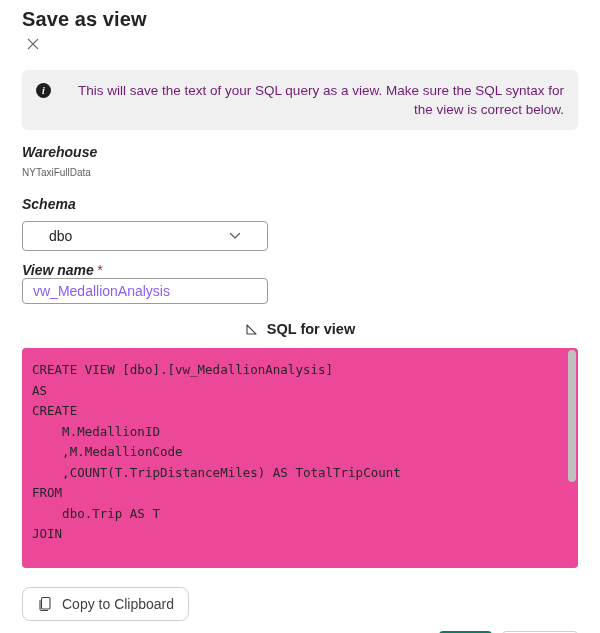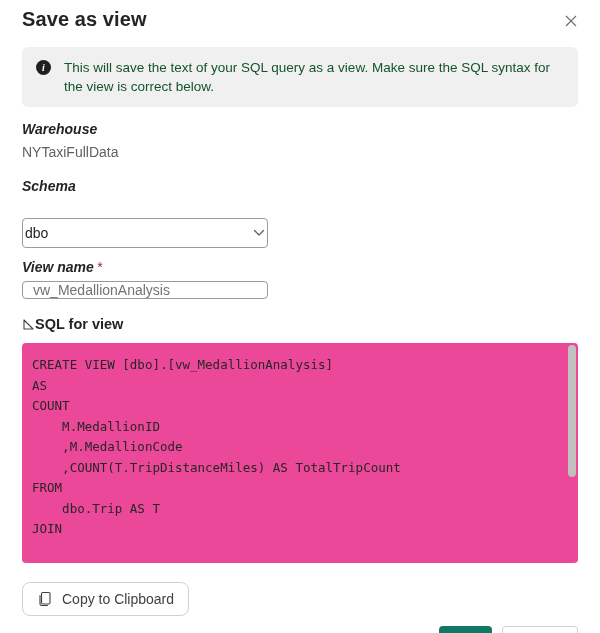--- a/index.html
+++ b/index.html
@@ -4,21 +4,21 @@
 <style>
   * { box-sizing: border-box; margin: 0; padding: 0; }
   html, body {
     width: 600px; height: 633px; overflow: hidden;
     background: #ffffff;
     font-family: "Liberation Sans", sans-serif;
     color: #242424;
   }
   .dialog { position: relative; padding: 8px 22px 0 22px; }
 
-  .title-row { display: flex; align-items: flex-start; justify-content: space-between; }
+  .title-row { display: flex; align-items: flex-start; justify-content: space-between; flex-direction: column; }
   .dialog-title { font-size: 20px; font-weight: 700; letter-spacing: 0.1px; }
   .close-btn {
     background: none; border: none; cursor: pointer;
     padding: 4px; margin-top: 2px; margin-right: -4px; line-height: 0;
   }
 
   .banner {
     margin-top: 15px;
     background: #f0f0f0;
     border-radius: 6px;
@@ -27,47 +27,47 @@
   }
   .info-icon {
     flex: 0 0 auto;
     width: 15px; height: 15px; border-radius: 50%;
     background: #1f1f1f; color: #ffffff;
     font-size: 10px; font-weight: 700; font-style: italic;
     display: flex; align-items: center; justify-content: center;
     margin-top: 2px;
     font-family: "Liberation Serif", serif;
   }
-  .banner-text { font-size: 13.5px; line-height: 19px; color: #14532d; max-width: 500px; }
+  .banner-text { font-size: 13.5px; line-height: 19px; color: #701a75; max-width: 500px; text-align: right; }
 
   .field-label { font-size: 14px; font-weight: 700; margin-top: 11px; font-style: italic; }
   .field-label.first { margin-top: 14px; }
   .required { color: #a4262c; font-weight: 400; margin-left: 3px; }
-  .static-value { font-size: 14px; color: #616161; margin-top: 7px; margin-bottom: 18px; }
+  .static-value { font-size: 10px; color: #616161; margin-top: 7px; margin-bottom: 18px; }
 
   .combobox {
-    margin-top: 24px;
+    margin-top: 9px;
     width: 246px; height: 30px;
     border: 1px solid #9b9b9b; border-radius: 4px;
     display: flex; align-items: center; justify-content: space-between;
-    padding: 0 2px; font-size: 14px; cursor: pointer; background: #fff;
+    padding: 0 26px; font-size: 14px; cursor: pointer; background: #fff;
   }
   .text-input {
-    margin-top: 6px;
-    width: 246px; height: 18px;
+    margin-top: 0;
+    width: 246px; height: 26px;
     border: 1px solid #9b9b9b; border-radius: 4px;
-    padding: 0 10px; font-size: 14px; color: #737373;
+    padding: 0 10px; font-size: 14px; color: #8b5cf6;
     font-family: "Liberation Sans", sans-serif;
     display: block; background: #fff;
   }
 
   .sql-header {
     margin-top: 17px;
-    display: flex; align-items: center; 
-    font-size: 14.5px; font-weight: 700; cursor: pointer;
+    display: flex; align-items: center; gap: 9px;
+    font-size: 14.5px; font-weight: 700; cursor: pointer; justify-content: center;
   }
 
   .code-block {
     position: relative;
     margin-top: 11px;
     width: 556px; height: 220px;
     background: #ec4899;
     border-radius: 4px;
     padding: 12px 20px 12px 10px;
     overflow: hidden;
@@ -148,21 +148,21 @@
   <div class="sql-header">
     <svg width="13" height="13" viewBox="0 0 13 13">
       <path d="M2 11 L11 11 L2 2 Z" stroke="#424242" stroke-width="1.1" fill="none" stroke-linejoin="round"></path>
     </svg>
     <span>SQL for view</span>
   </div>
 
   <div class="code-block">
     <div class="code-line">CREATE VIEW [dbo].[vw_MedallionAnalysis]</div>
     <div class="code-line">AS</div>
-    <div class="code-line">COUNT</div>
+    <div class="code-line">CREATE</div>
     <div class="code-line">    M.MedallionID</div>
     <div class="code-line">    ,M.MedallionCode</div>
     <div class="code-line">    ,COUNT(T.TripDistanceMiles) AS TotalTripCount</div>
     <div class="code-line">FROM</div>
     <div class="code-line">    dbo.Trip AS T</div>
     <div class="code-line">JOIN</div>
     <div class="scroll-thumb"></div>
   </div>
 
   <button class="copy-btn">

